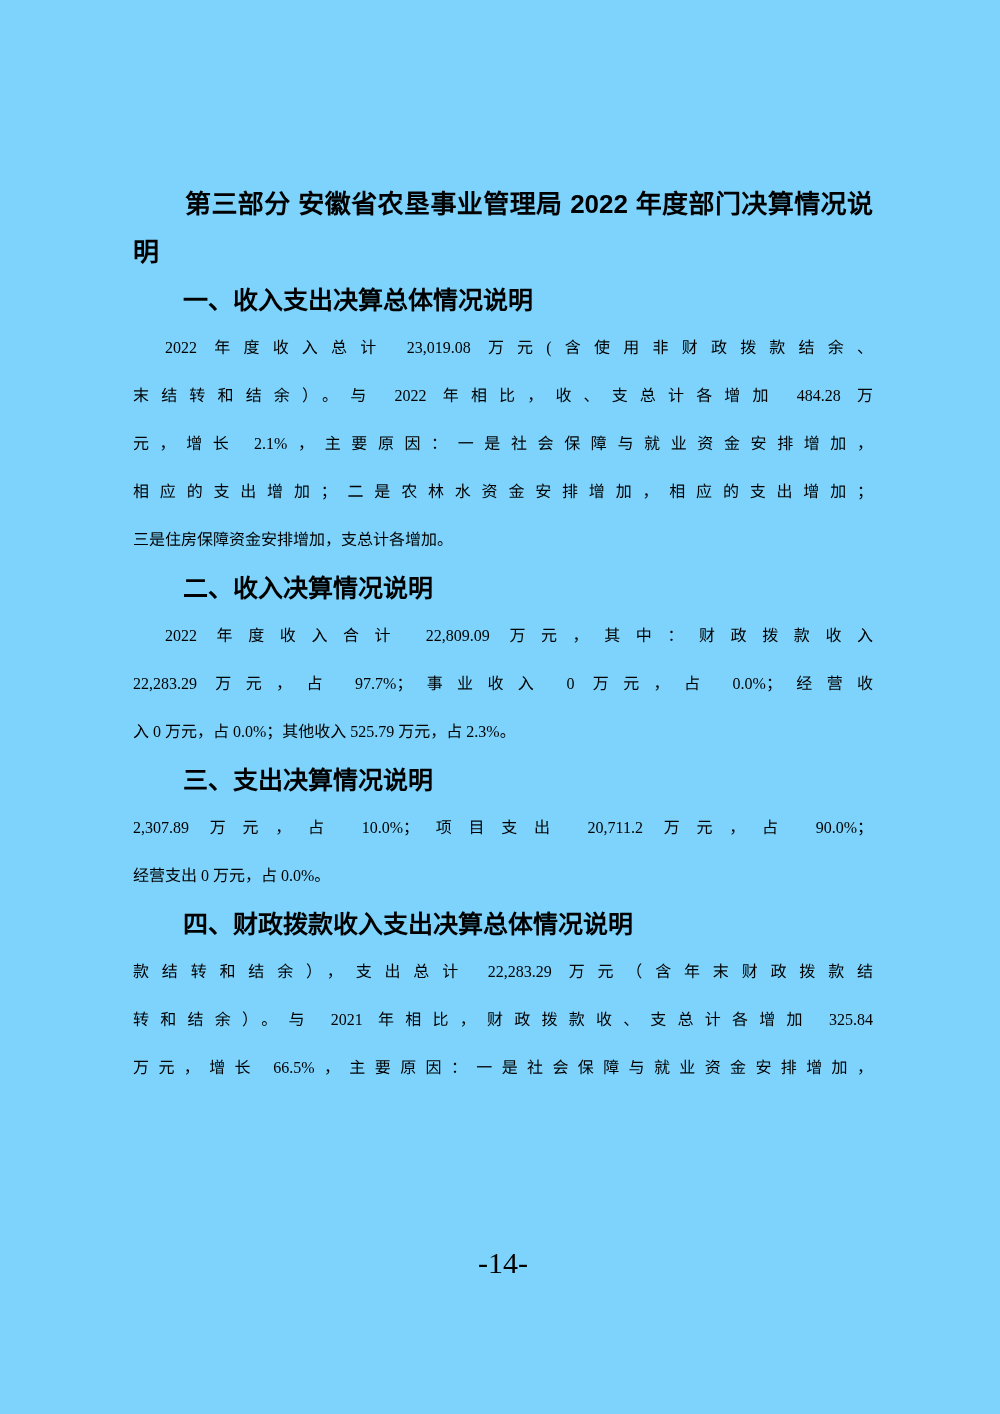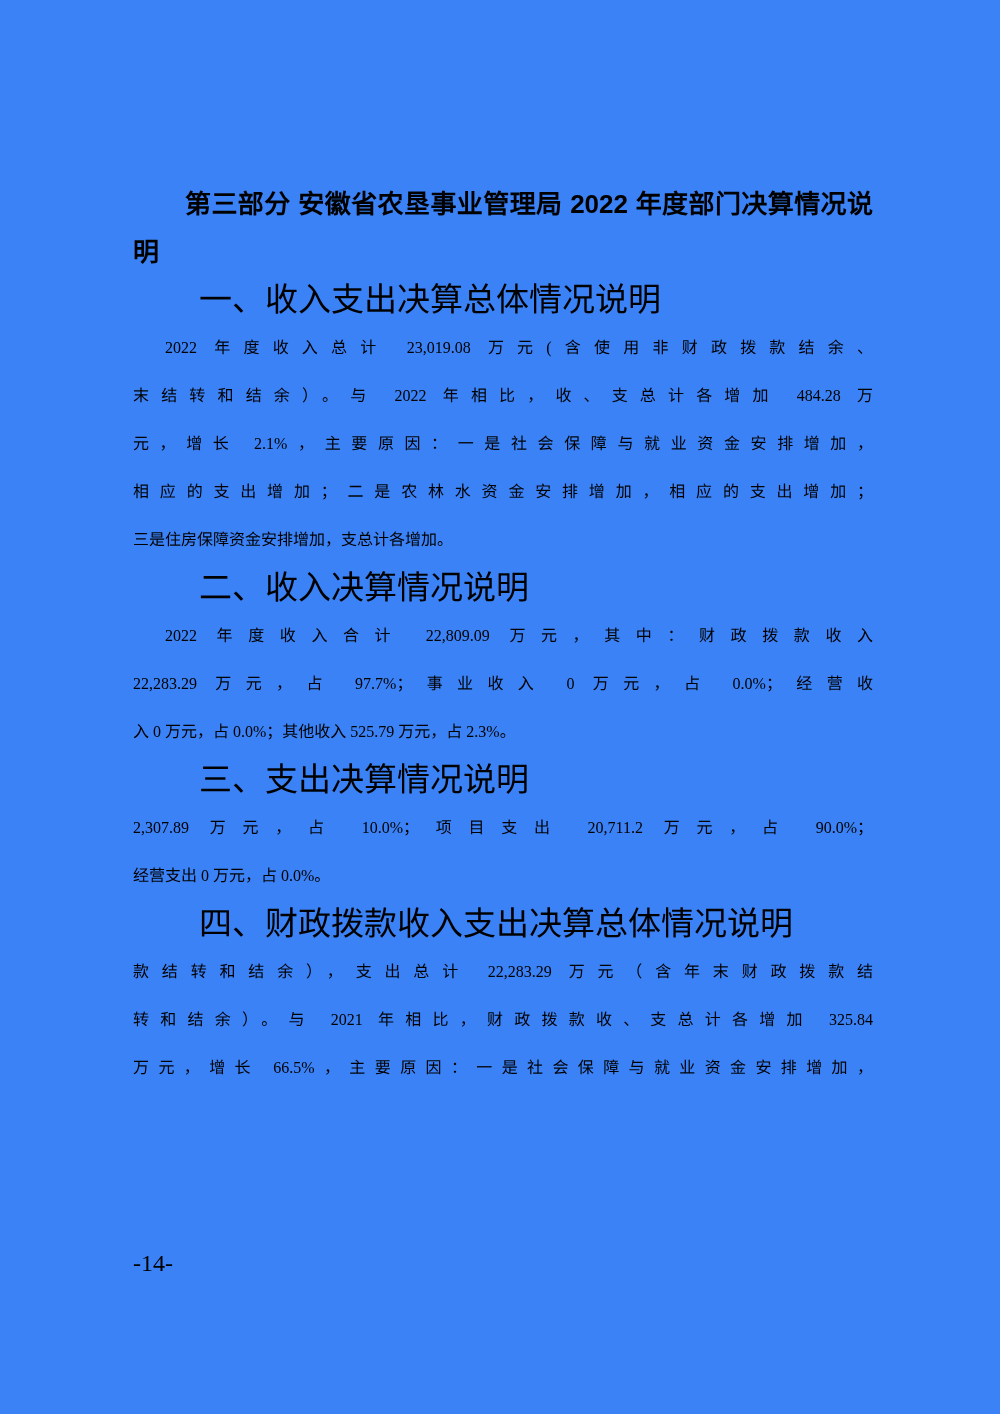--- a/index.html
+++ b/index.html
@@ -4,21 +4,21 @@
 <style>
   html, body {
     margin: 0;
     padding: 0;
     background: #ffffff;
   }
   .page {
     position: relative;
     width: 1000px;
     height: 1414px;
-    background: #3b82f6;
+    background: #7dd3fc;
     color: #000000;
     overflow: hidden;
   }
   .content {
     position: absolute;
     left: 133px;
     top: 180px;
     width: 740px;
   }
   .line {
@@ -35,33 +35,33 @@
   .jf {
     text-align: justify;
     text-align-last: justify;
   }
   .title {
     font-size: 26px;
     font-weight: bold;
     font-family: "Liberation Sans", "DejaVu Sans", sans-serif;
   }
   .heading {
-    font-size: 33px;
-    font-weight: normal;
+    font-size: 25px;
+    font-weight: bold;
     font-family: "Liberation Sans", "DejaVu Sans", sans-serif;
   }
   .pageno {
     position: absolute;
     top: 1248px;
     left: 133px;
     width: 740px;
     height: 30px;
     line-height: 30px;
-    text-align: left;
-    font-size: 24px;
+    text-align: center;
+    font-size: 30px;
     font-family: "Liberation Serif", "DejaVu Serif", serif;
     color: #000000;
   }
 </style>
 </head>
 <body>
 
 <div class="page">
   <div class="content">
 

